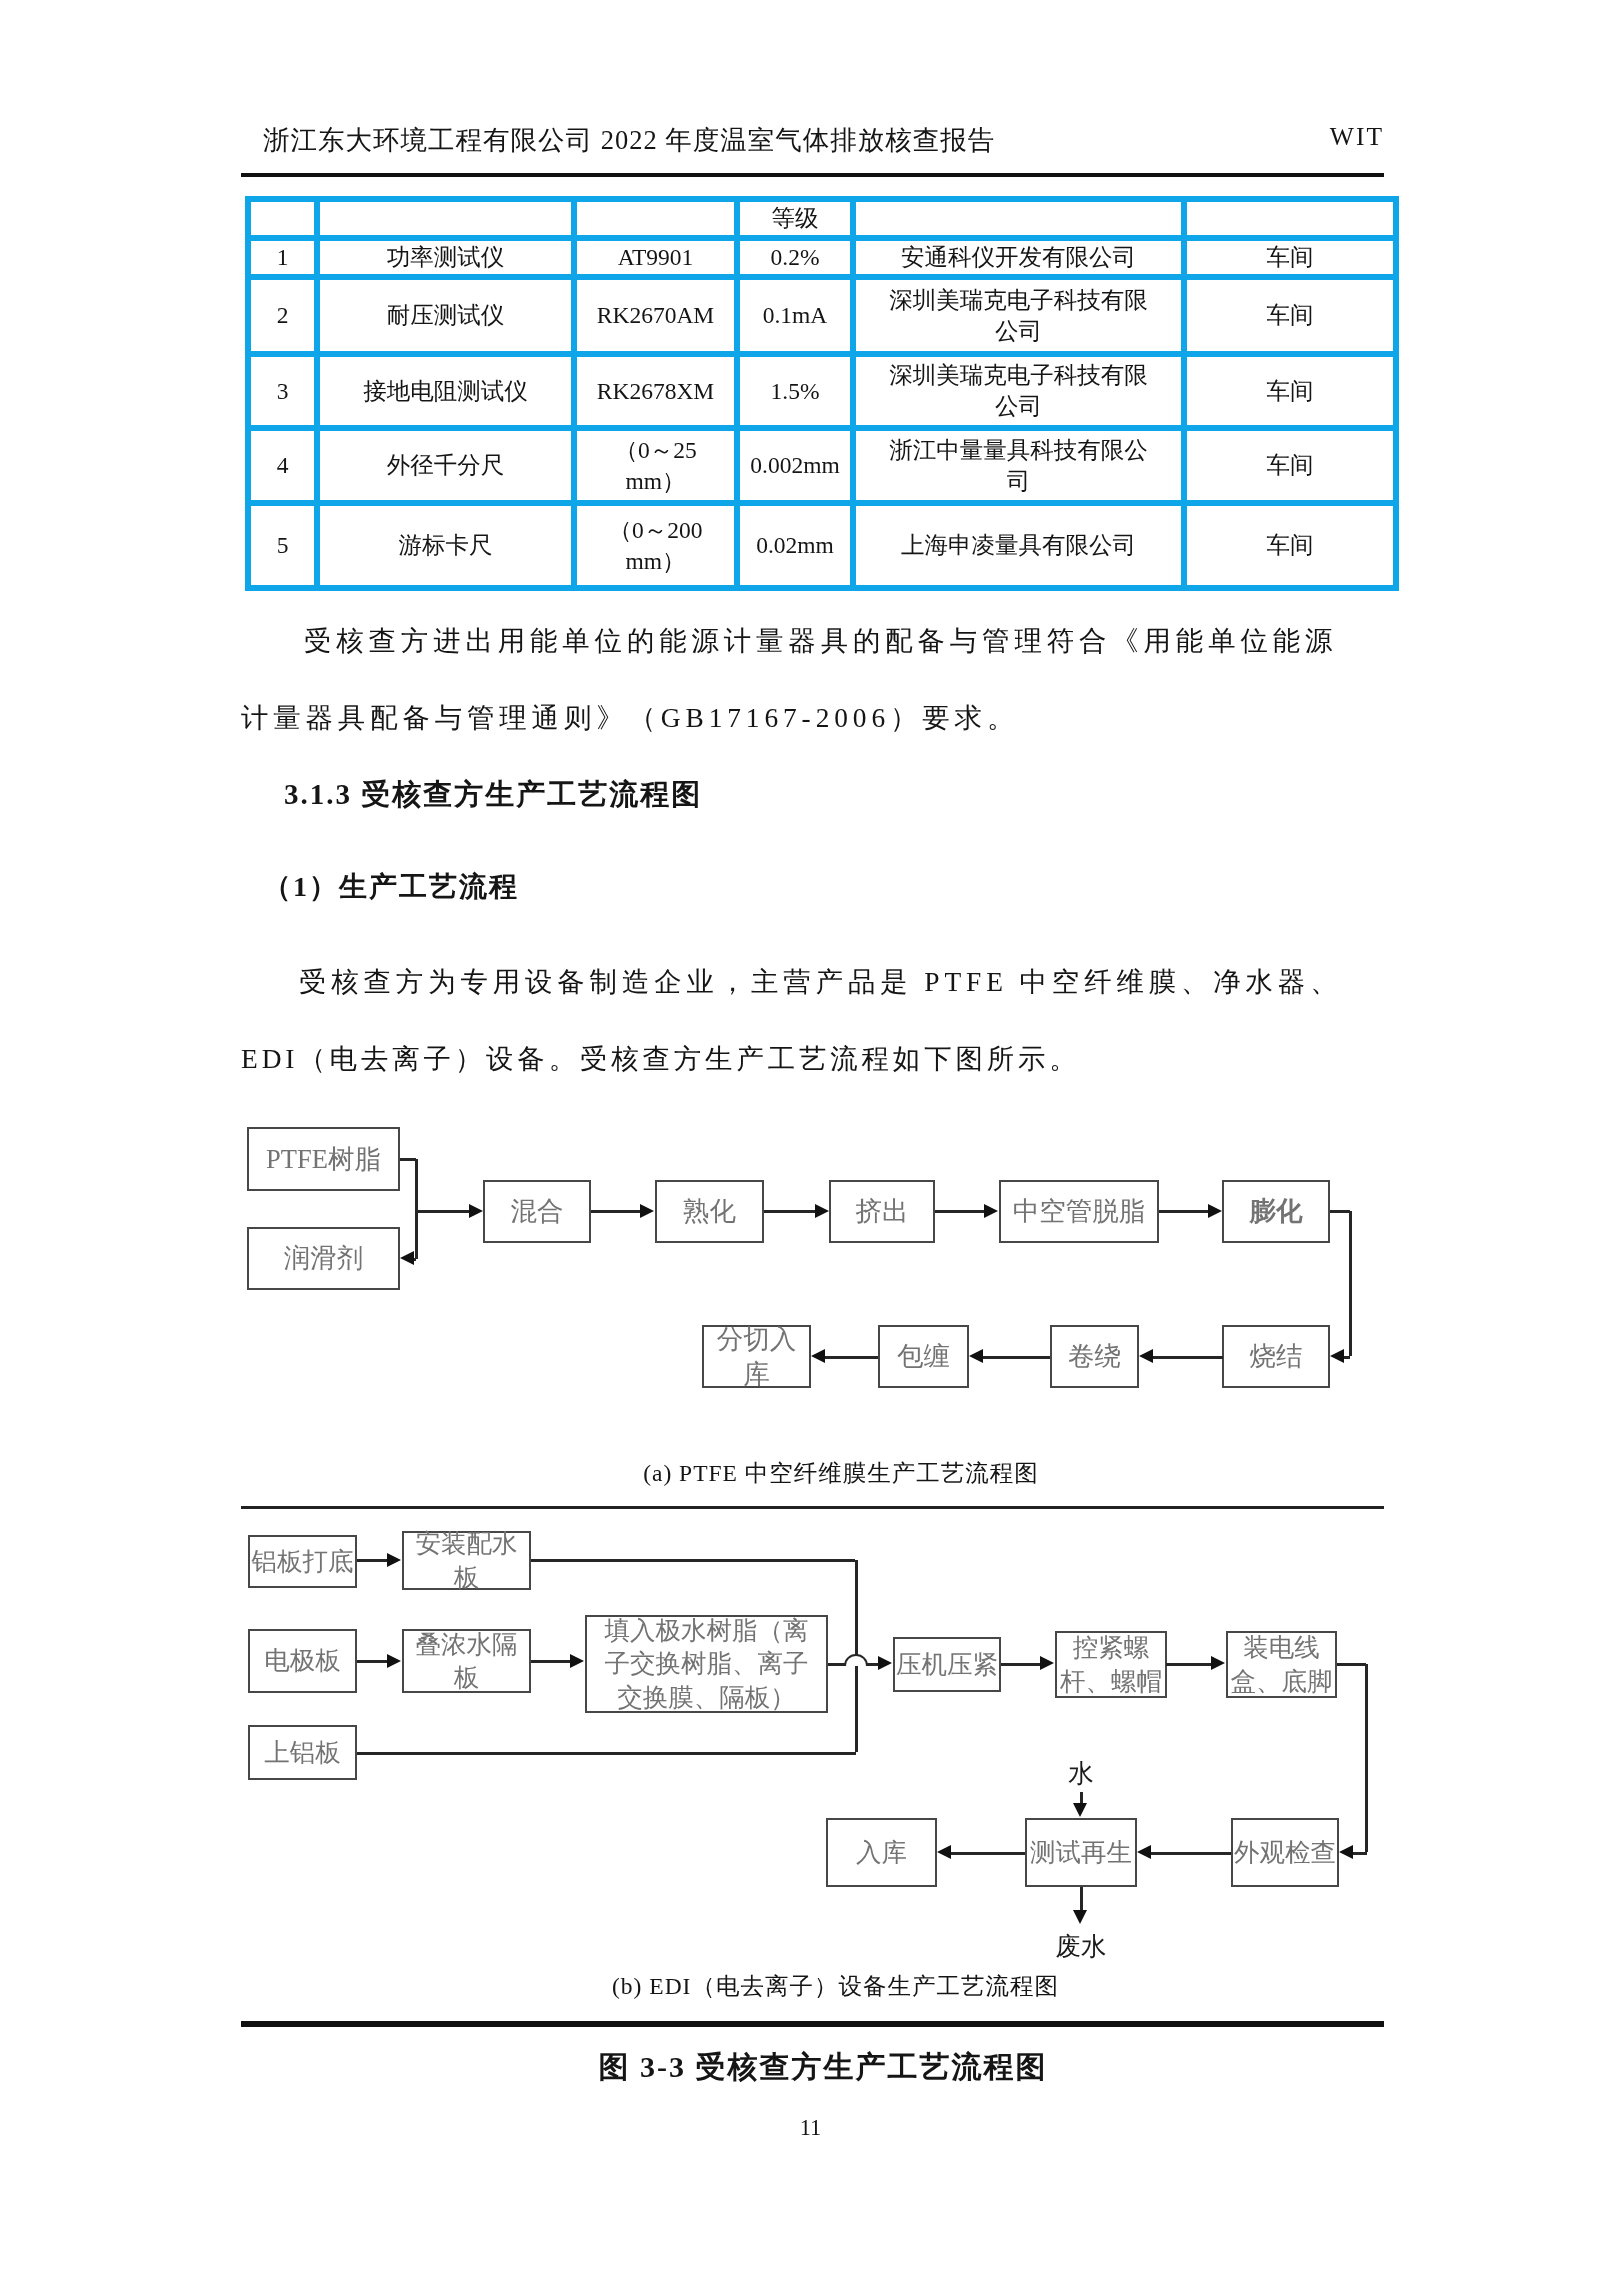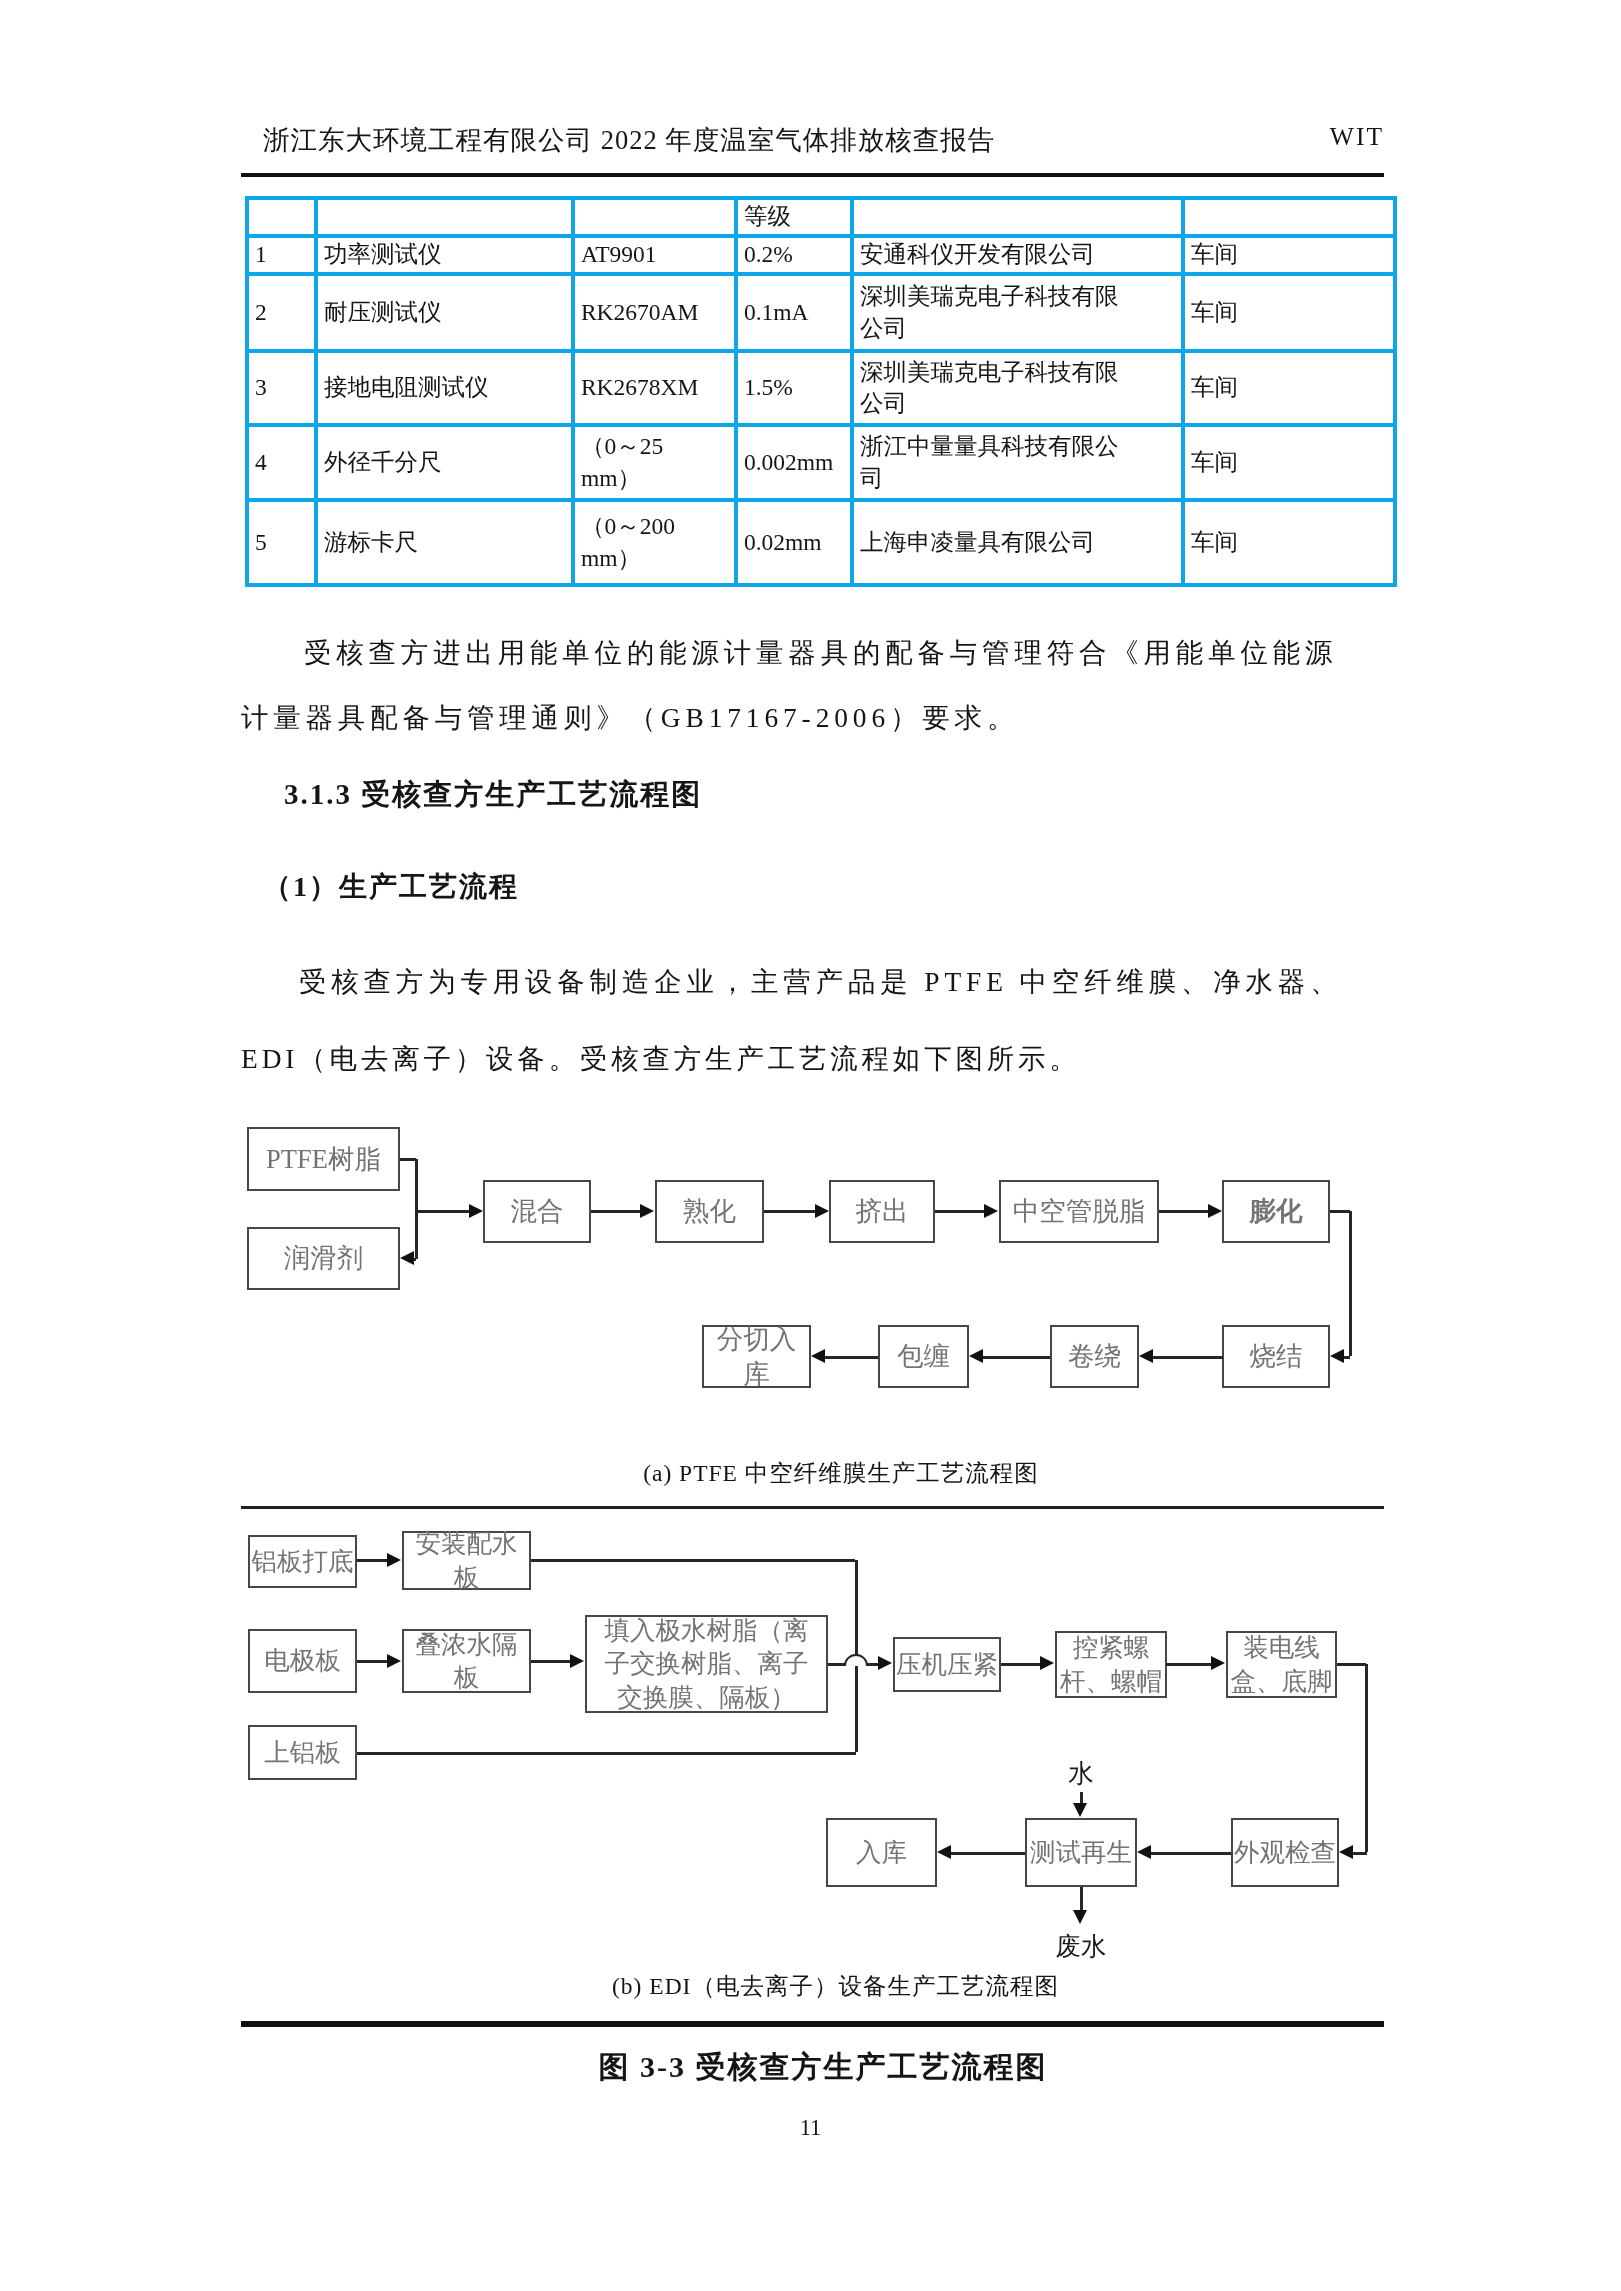--- a/index.html
+++ b/index.html
@@ -16,21 +16,21 @@
   .rule-top{top:173px;left:241px;width:1143px;height:3.9px;}
   .rule-mid{top:1506px;left:241px;width:1143px;height:2.9px;background:#222;}
   .rule-bot{top:2021px;left:241px;width:1143px;height:5.9px;}
 
   
   table.meters{
     position:absolute;top:196px;left:245px;width:1147px;
     border-collapse:collapse;table-layout:fixed;
   }
   table.meters td{
-    border:4px solid #0ea5e9;vertical-align:middle;
+    border:6px solid #0ea5e9;text-align:center;vertical-align:middle;
     font-size:23.5px;line-height:1.32;padding:1px 5.9px;
     white-space:pre-line;overflow:hidden;
   }
   
   .bodyline{font-size:27.4px;letter-spacing:4.9px;white-space:nowrap;}
   .h-sec{font-size:29px;font-weight:bold;letter-spacing:2px;white-space:nowrap;}
   .caption{font-size:23.5px;letter-spacing:1px;white-space:nowrap;}
   .figcap{font-size:30px;font-weight:bold;letter-spacing:2px;white-space:nowrap;}
   .pagenum{top:2115px;left:0;width:1621px;text-align:center;font-size:22.5px;}
 
@@ -123,21 +123,21 @@
           <td>游标卡尺</td>
           <td>（0～200
 mm）</td>
           <td>0.02mm</td>
           <td>上海申凌量具有限公司</td>
           <td>车间</td>
         </tr>
       </tbody>
   </table>
 
-  <div class="abs bodyline" style="top:623px;left:304px;margin-top:12px;">受核查方进出用能单位的能源计量器具的配备与管理符合《用能单位能源</div>
+  <div class="abs bodyline" style="top:623px;left:304px;">受核查方进出用能单位的能源计量器具的配备与管理符合《用能单位能源</div>
   <div class="abs bodyline" style="top:700px;left:241px;">计量器具配备与管理通则》（GB17167-2006）要求。</div>
 
   <div class="abs h-sec" style="top:775px;left:284px;">3.1.3 受核查方生产工艺流程图</div>
   <div class="abs h-sec" style="top:868px;left:263px;font-size:28px;">（1）生产工艺流程</div>
 
   <div class="abs bodyline" style="top:964px;left:299px;">受核查方为专用设备制造企业，主营产品是 PTFE 中空纤维膜、净水器、</div>
   <div class="abs bodyline" style="top:1041px;left:241px;letter-spacing:3.9px;">EDI（电去离子）设备。受核查方生产工艺流程如下图所示。</div>
 
   <div id="flow-a" class="fa">
       <div class="fnode" style="left: 247px; top: 1127px; width: 153px; height: 64px;">PTFE树脂</div>

